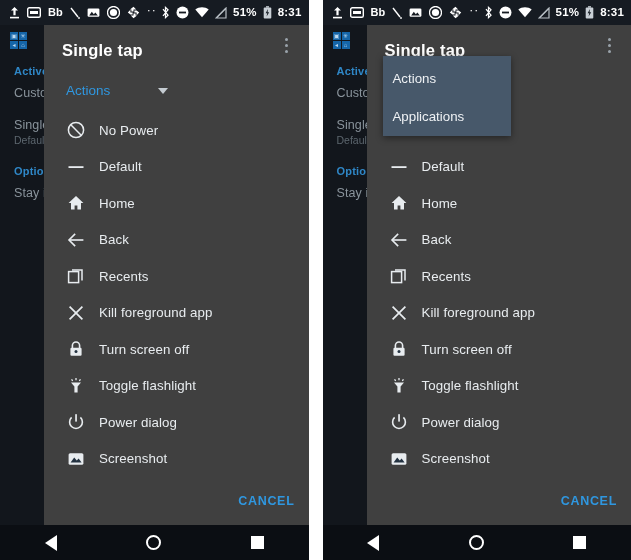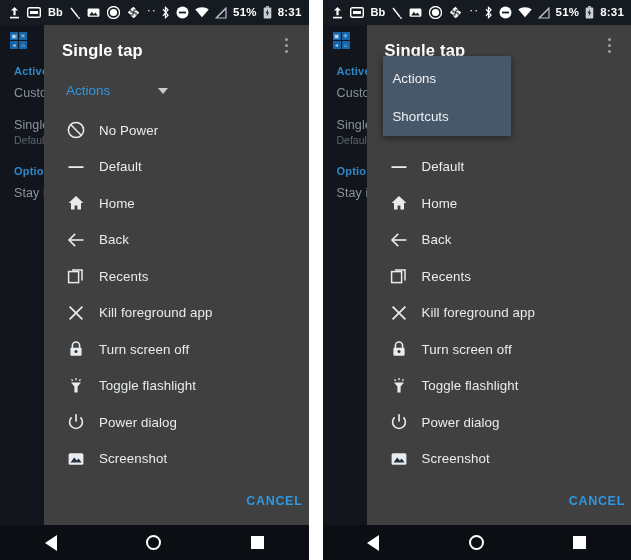--- a/index.html
+++ b/index.html
@@ -155,21 +155,21 @@
   .item-ico {
     width: 20px; height: 20px; margin-right: 13px;
     display: flex; align-items: center; justify-content: center;
     flex: 0 0 20px;
   }
   .item-ico svg { display: block; }
   .item-label { color: #e8ecef; font-size: 13.3px; letter-spacing: .1px; }
 
   .dlg-foot {
     height: 48px; display: flex; align-items: center; justify-content: flex-end;
-    padding-right: 6px;
+    padding-right: 14px;
   }
   .cancel {
     color: #2f97e0; font-size: 12.5px; font-weight: bold; letter-spacing: .7px;
     background: none; border: none; font-family: inherit; cursor: pointer;
   }
 
   
   .dropdown {
     position: absolute; left: 16px; top: 31px;
     width: 128px;
@@ -642,21 +642,21 @@
           <span class="item-label">Screenshot</span>
         </div>
       </div>
 
       <div class="dlg-foot">
         <button class="cancel">CANCEL</button>
       </div>
 
       <div class="dropdown">
         <div class="dd-item">Actions</div>
-        <div class="dd-item">Shortcuts</div>
+        <div class="dd-item">Applications</div>
       </div>
     </div>
 
     <div class="navbar">
       <span class="nav-back"></span>
       <span class="nav-home"></span>
       <span class="nav-recent"></span>
     </div>
   </div>
 

